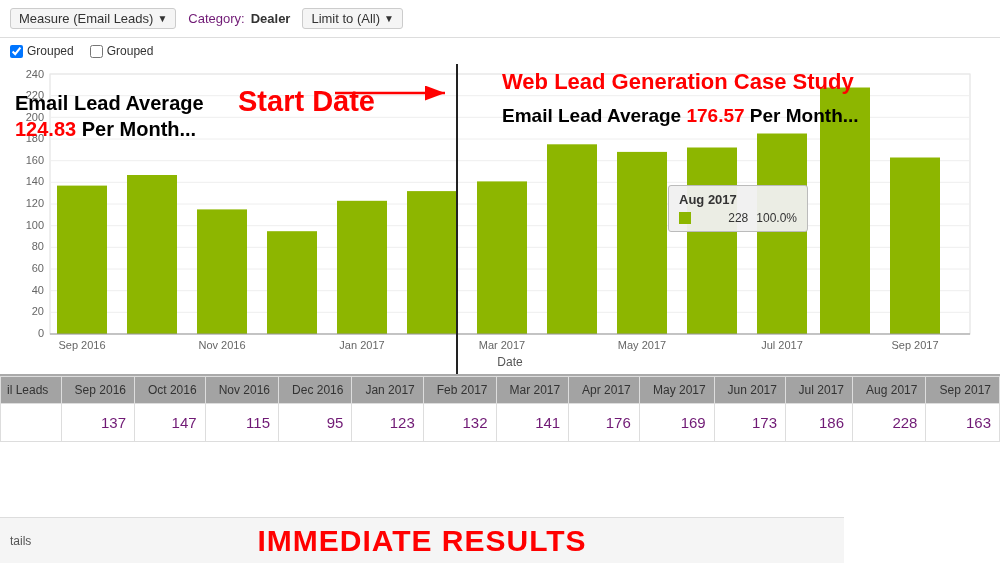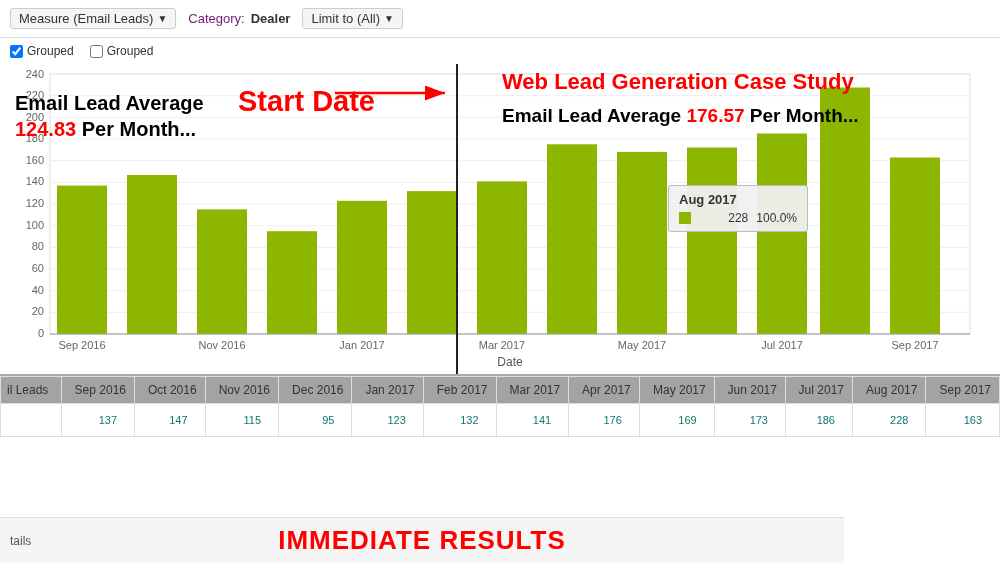--- a/index.html
+++ b/index.html
@@ -180,45 +180,45 @@
       font-weight: normal;
       color: #333;
       white-space: nowrap;
     }
     .data-table th:first-child {
       text-align: left;
       padding-left: 6px;
     }
     .data-table td {
       border: 1px solid #ddd;
-      padding: 10px 17px;
+      padding: 10px 8px;
       text-align: right;
-      font-size: 11px;
-      color: #0f766e;
+      font-size: 15px;
+      color: #701a75;
     }
     .data-table td:first-child {
       text-align: left;
     }
 
     
     .bottom-bar {
       position: absolute;
       bottom: 0;
       left: 0;
       width: 844px;
       height: 46px;
       background: #f5f5f5;
       border-top: 1px solid #ddd;
       display: flex;
       align-items: center;
       justify-content: center;
       margin-top: 43px;
     }
     .immediate-results {
-      font-size: 26px;
+      font-size: 30px;
       font-weight: bold;
       color: red;
       letter-spacing: 1px;
     }
     .bottom-left {
       position: absolute;
       left: 10px;
       font-size: 12px;
       color: #555;
     }

